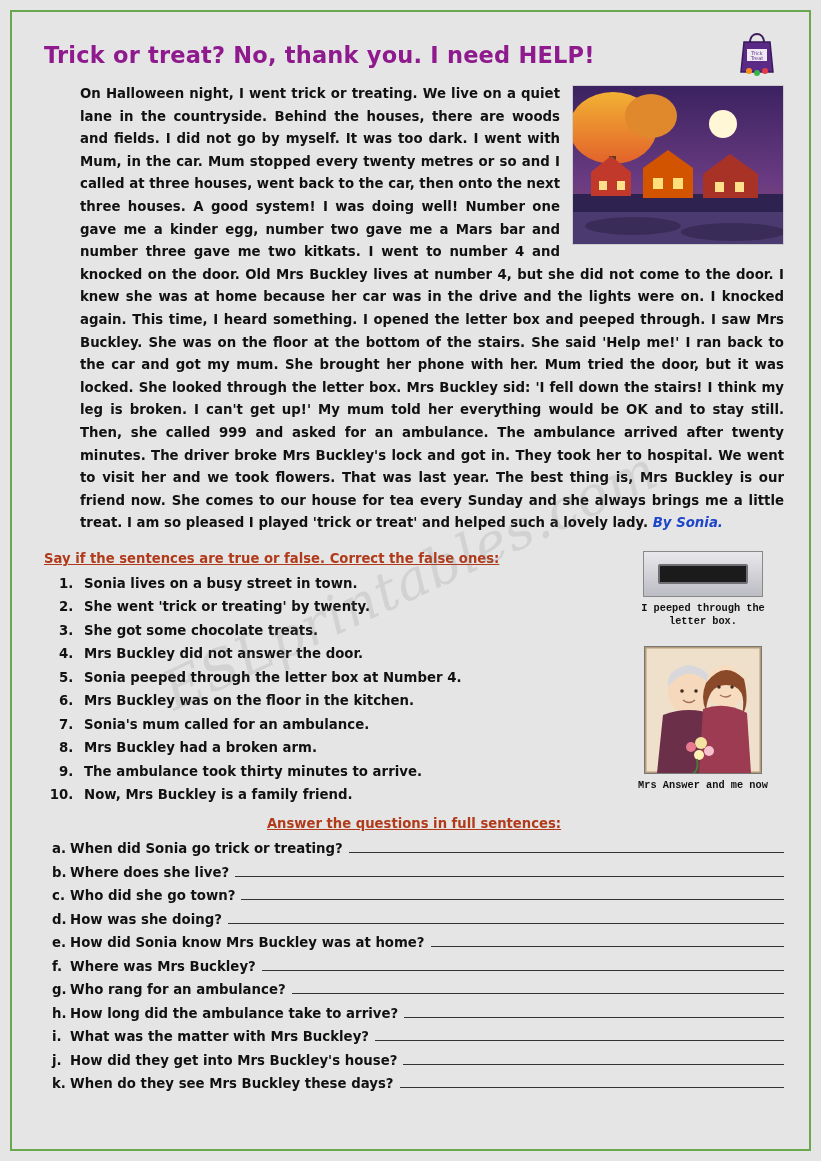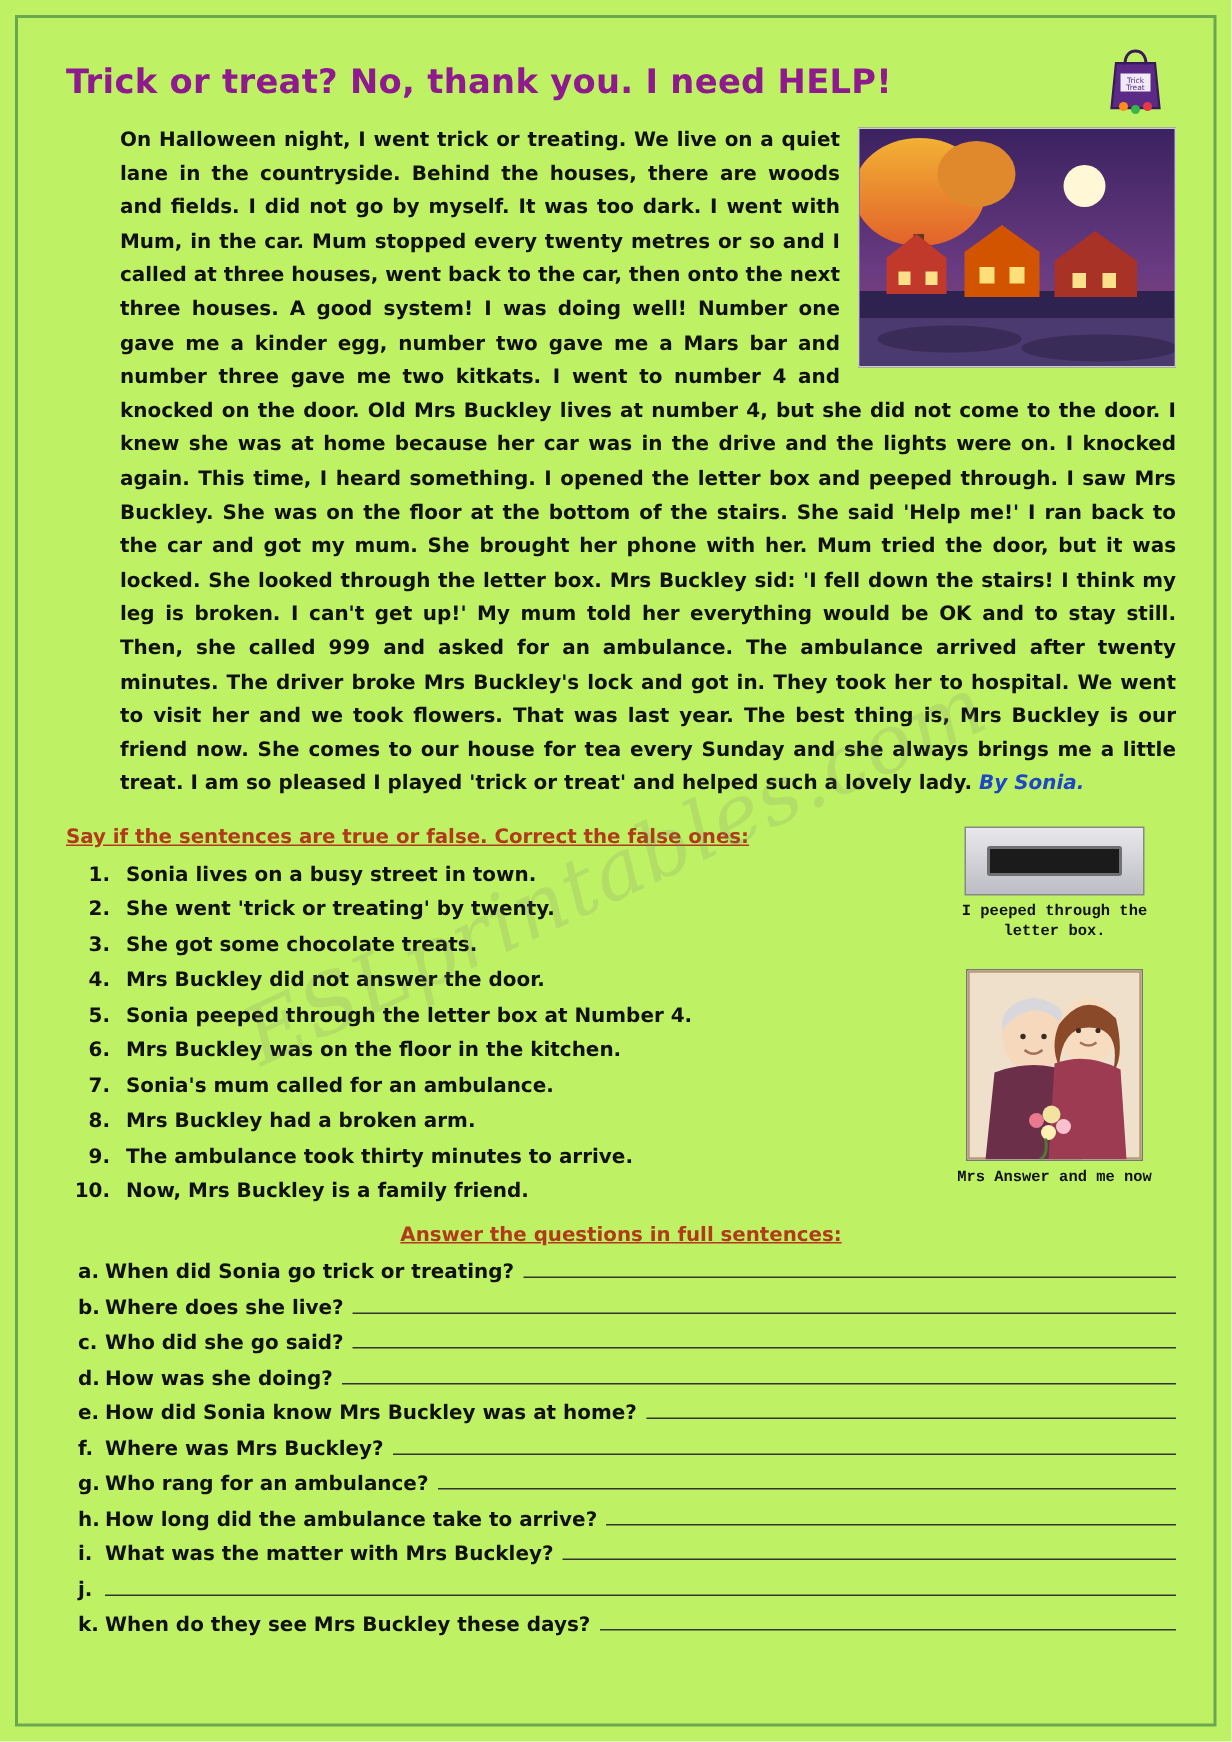--- a/index.html
+++ b/index.html
@@ -13,21 +13,21 @@
     font-family: "DejaVu Sans", sans-serif;
     color: #111111;
     position: relative;
     overflow: hidden;
   }
   .page {
     position: absolute;
     left: 0; top: 0;
     width: 821px;
     height: 1161px;
-    background: #bef264;
+    background: #e5e5e5;
     box-sizing: border-box;
   }
   .border-frame {
     position: absolute;
     left: 10px; top: 10px;
     width: 801px; height: 1141px;
     border: 2px solid #6aa84f;
     box-sizing: border-box;
     pointer-events: none;
   }
@@ -311,21 +311,21 @@
         <span class="qa-text">When did Sonia go trick or treating?</span>
         <span class="qa-line"></span>
       </li>
       <li>
         <span class="qa-letter">b.</span>
         <span class="qa-text">Where does she live?</span>
         <span class="qa-line"></span>
       </li>
       <li>
         <span class="qa-letter">c.</span>
-        <span class="qa-text">Who did she go said?</span>
+        <span class="qa-text">Who did she go town?</span>
         <span class="qa-line"></span>
       </li>
       <li>
         <span class="qa-letter">d.</span>
         <span class="qa-text">How was she doing?</span>
         <span class="qa-line"></span>
       </li>
       <li>
         <span class="qa-letter">e.</span>
         <span class="qa-text">How did Sonia know Mrs Buckley was at home?</span>
@@ -346,20 +346,21 @@
         <span class="qa-text">How long did the ambulance take to arrive?</span>
         <span class="qa-line"></span>
       </li>
       <li>
         <span class="qa-letter">i.</span>
         <span class="qa-text">What was the matter with Mrs Buckley?</span>
         <span class="qa-line"></span>
       </li>
       <li>
         <span class="qa-letter">j.</span>
+        <span class="qa-text">How did they get into Mrs Buckley's house?</span>
         <span class="qa-line"></span>
       </li>
       <li>
         <span class="qa-letter">k.</span>
         <span class="qa-text">When do they see Mrs Buckley these days?</span>
         <span class="qa-line"></span>
       </li>
     </ul>
 
   </div>

